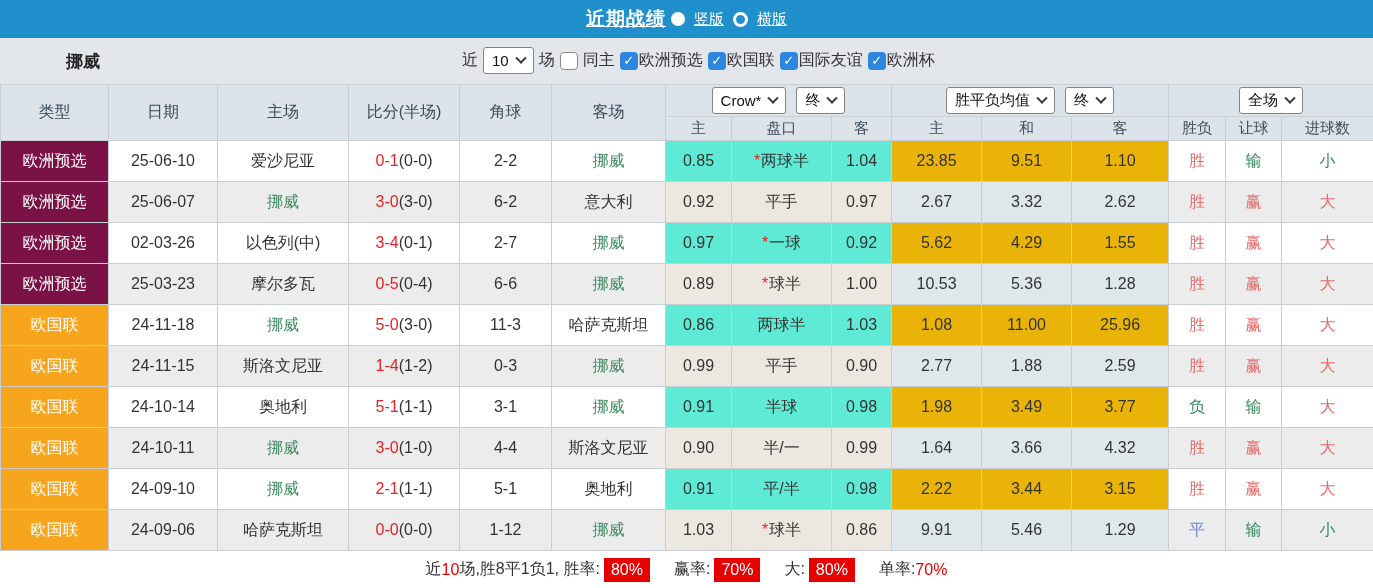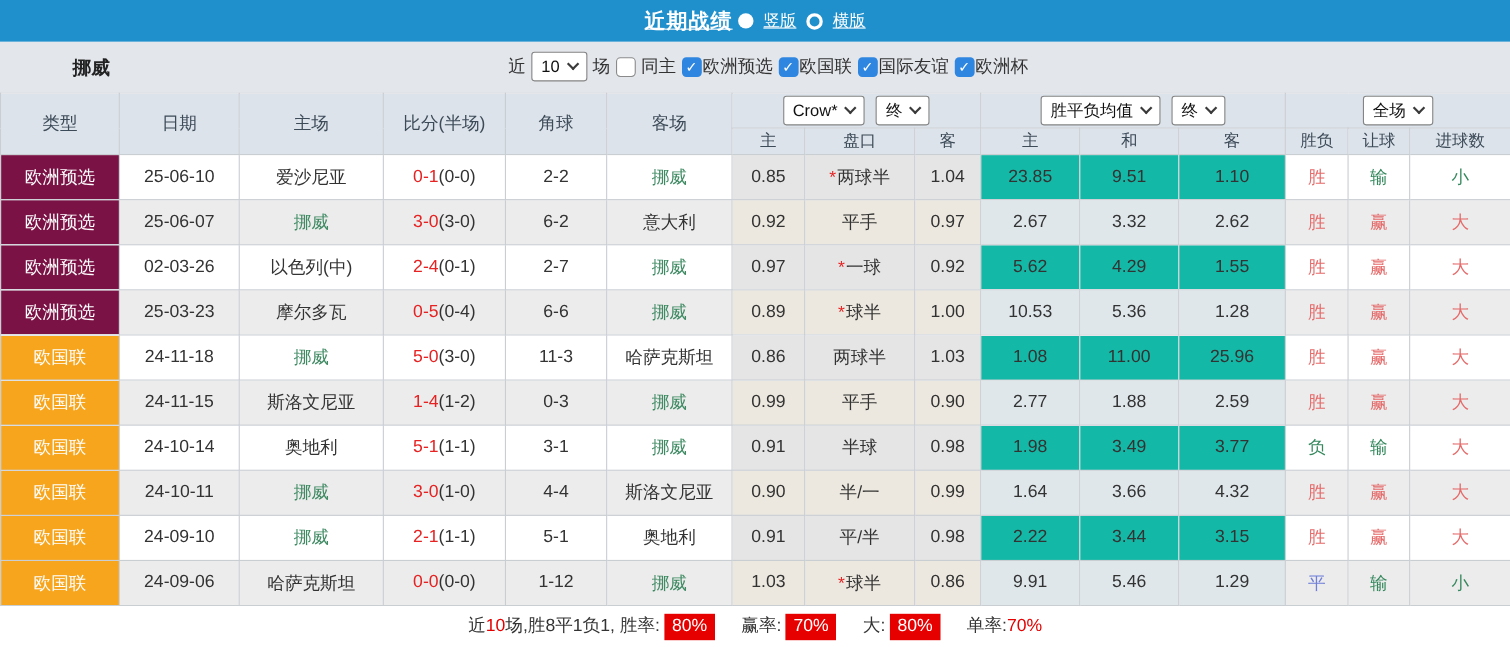--- a/index.html
+++ b/index.html
@@ -38,23 +38,23 @@
 
   
   table { border-collapse:collapse; table-layout:fixed; width:1373px; }
   th,td { border:1px solid #c9ced3; text-align:center; padding:0; overflow:hidden; white-space:nowrap; }
   thead th { background:#dce3ea; color:#3d4b59; font-weight:normal; font-size:16px; }
   tr.hA th { height:32px; }
   tr.hB th { height:24px; font-size:15px; }
   .grp-inner { display:flex; align-items:center; justify-content:center; gap:10px; }
   tbody td { height:41px; font-size:16px; color:#333; background:#fff; }
   tbody tr.even td { background:#ececec; }
-  tbody td.col-crow { background:#e5e5e5; }
+  tbody td.col-crow { background:#5eead4; }
   tbody tr.even td.col-crow { background:#ece8df; }
-  tbody td.col-mean { background:#14b8a6; }
+  tbody td.col-mean { background:#eab308; }
   tbody tr.even td.col-mean { background:#dfe7eb; }
   td.c-type { color:#fff; font-size:16px; }
   .tg { color:var(--team-green,#3f8a63); }
   .sr { color:var(--score-red,#e62222); }
   .star { color:var(--score-red,#e62222); margin-right:1px; }
 
   
   .footer { height:37px; display:flex; align-items:center; justify-content:center; font-size:16px; color:#333; background:#fff; }
   .footer .red { color:var(--badge-red,#e60000); }
   .badge { background:var(--badge-red,#e60000); color:#fff; padding:3px 7px; margin:0 6px 0 4px; }
@@ -212,21 +212,21 @@
         <td class="col-mean">3.32</td>
         <td class="col-mean">2.62</td>
         <td class="c-res" style="color: rgb(229, 106, 106);">胜</td>
         <td class="c-res" style="color: rgb(229, 106, 106);">赢</td>
         <td class="c-res" style="color: rgb(229, 106, 106);">大</td>
       </tr>
       <tr>
         <td class="c-type" style="background: rgb(123, 18, 69);">欧洲预选</td>
         <td class="c-date">02-03-26</td>
         <td class="c-home">以色列(中)</td>
-        <td class="c-score"><span class="sr">2-4</span><span>(0-1)</span></td>
+        <td class="c-score"><span class="sr">3-4</span><span>(0-1)</span></td>
         <td class="c-corner">2-7</td>
         <td class="c-away tg">挪威</td>
         <td class="col-crow">0.97</td>
         <td class="col-crow"><span class="star">*</span>一球</td>
         <td class="col-crow">0.92</td>
         <td class="col-mean">5.62</td>
         <td class="col-mean">4.29</td>
         <td class="col-mean">1.55</td>
         <td class="c-res" style="color: rgb(229, 106, 106);">胜</td>
         <td class="c-res" style="color: rgb(229, 106, 106);">赢</td>

